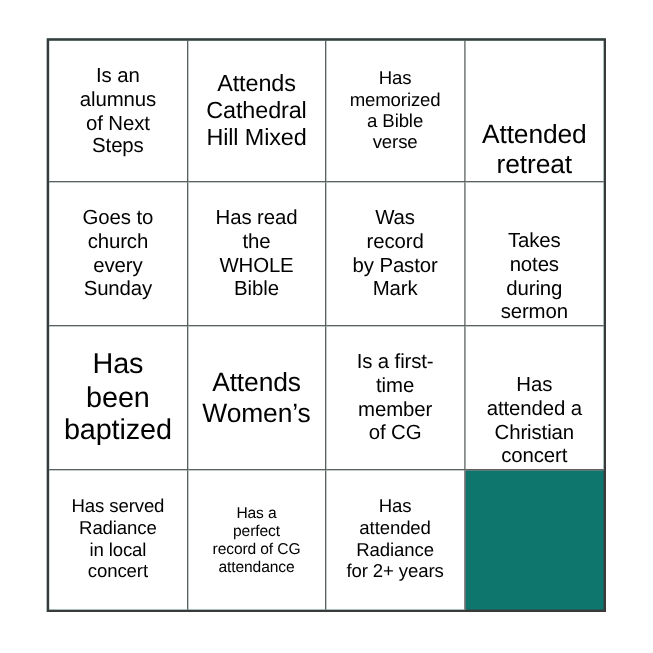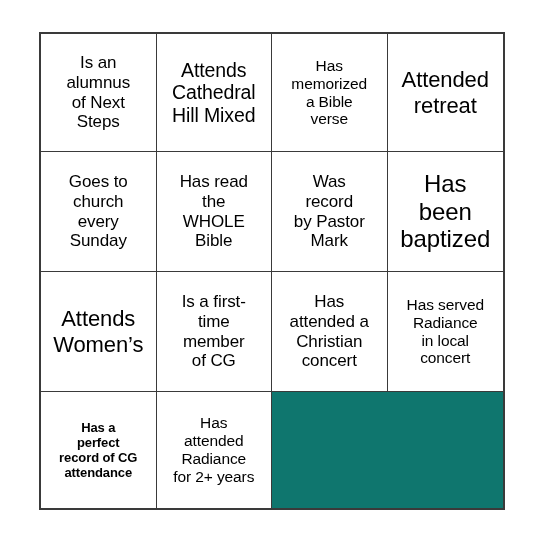--- a/index.html
+++ b/index.html
@@ -41,32 +41,33 @@
     align-items: center;
     justify-content: center;
     text-align: center;
     padding: 1px 3px;
     color: #000000;
     background: #ffffff;
     overflow: hidden;
   }
   .bingo-cell:nth-child(4n) {
     border-right: none;
+    align-items: flex-end;
   }
   .bingo-cell:nth-child(n+13) {
     border-bottom: none;
   }
   .cell-text {
     display: block;
     width: 100%;
     line-height: 1.16;
     white-space: pre-line;
     letter-spacing: -0.1px;
   }
-  .fs-xs  { font-size: 13.0px; font-weight: bold; }
+  .fs-xs  { font-size: 13.0px; }
   .fs-sm  { font-size: 15.5px; }
   .fs-md  { font-size: 17.0px; }
   .fs-lg  { font-size: 19.5px; }
   .fs-xl  { font-size: 22.0px; }
   .fs-xxl { font-size: 24.0px; }
 </style>
 </head>
 <body>
 
 <div id="bingo-page">
@@ -104,20 +105,26 @@
 WHOLE
 Bible</span>
       </div>
       <div class="bingo-cell">
         <span class="cell-text fs-md">Was
 record
 by Pastor
 Mark</span>
       </div>
       <div class="bingo-cell">
+        <span class="cell-text fs-md">Takes
+notes
+during
+sermon</span>
+      </div>
+      <div class="bingo-cell">
         <span class="cell-text fs-xxl">Has
 been
 baptized</span>
       </div>
       <div class="bingo-cell">
         <span class="cell-text fs-xl">Attends
 Women’s</span>
       </div>
       <div class="bingo-cell">
         <span class="cell-text fs-md">Is a first-

